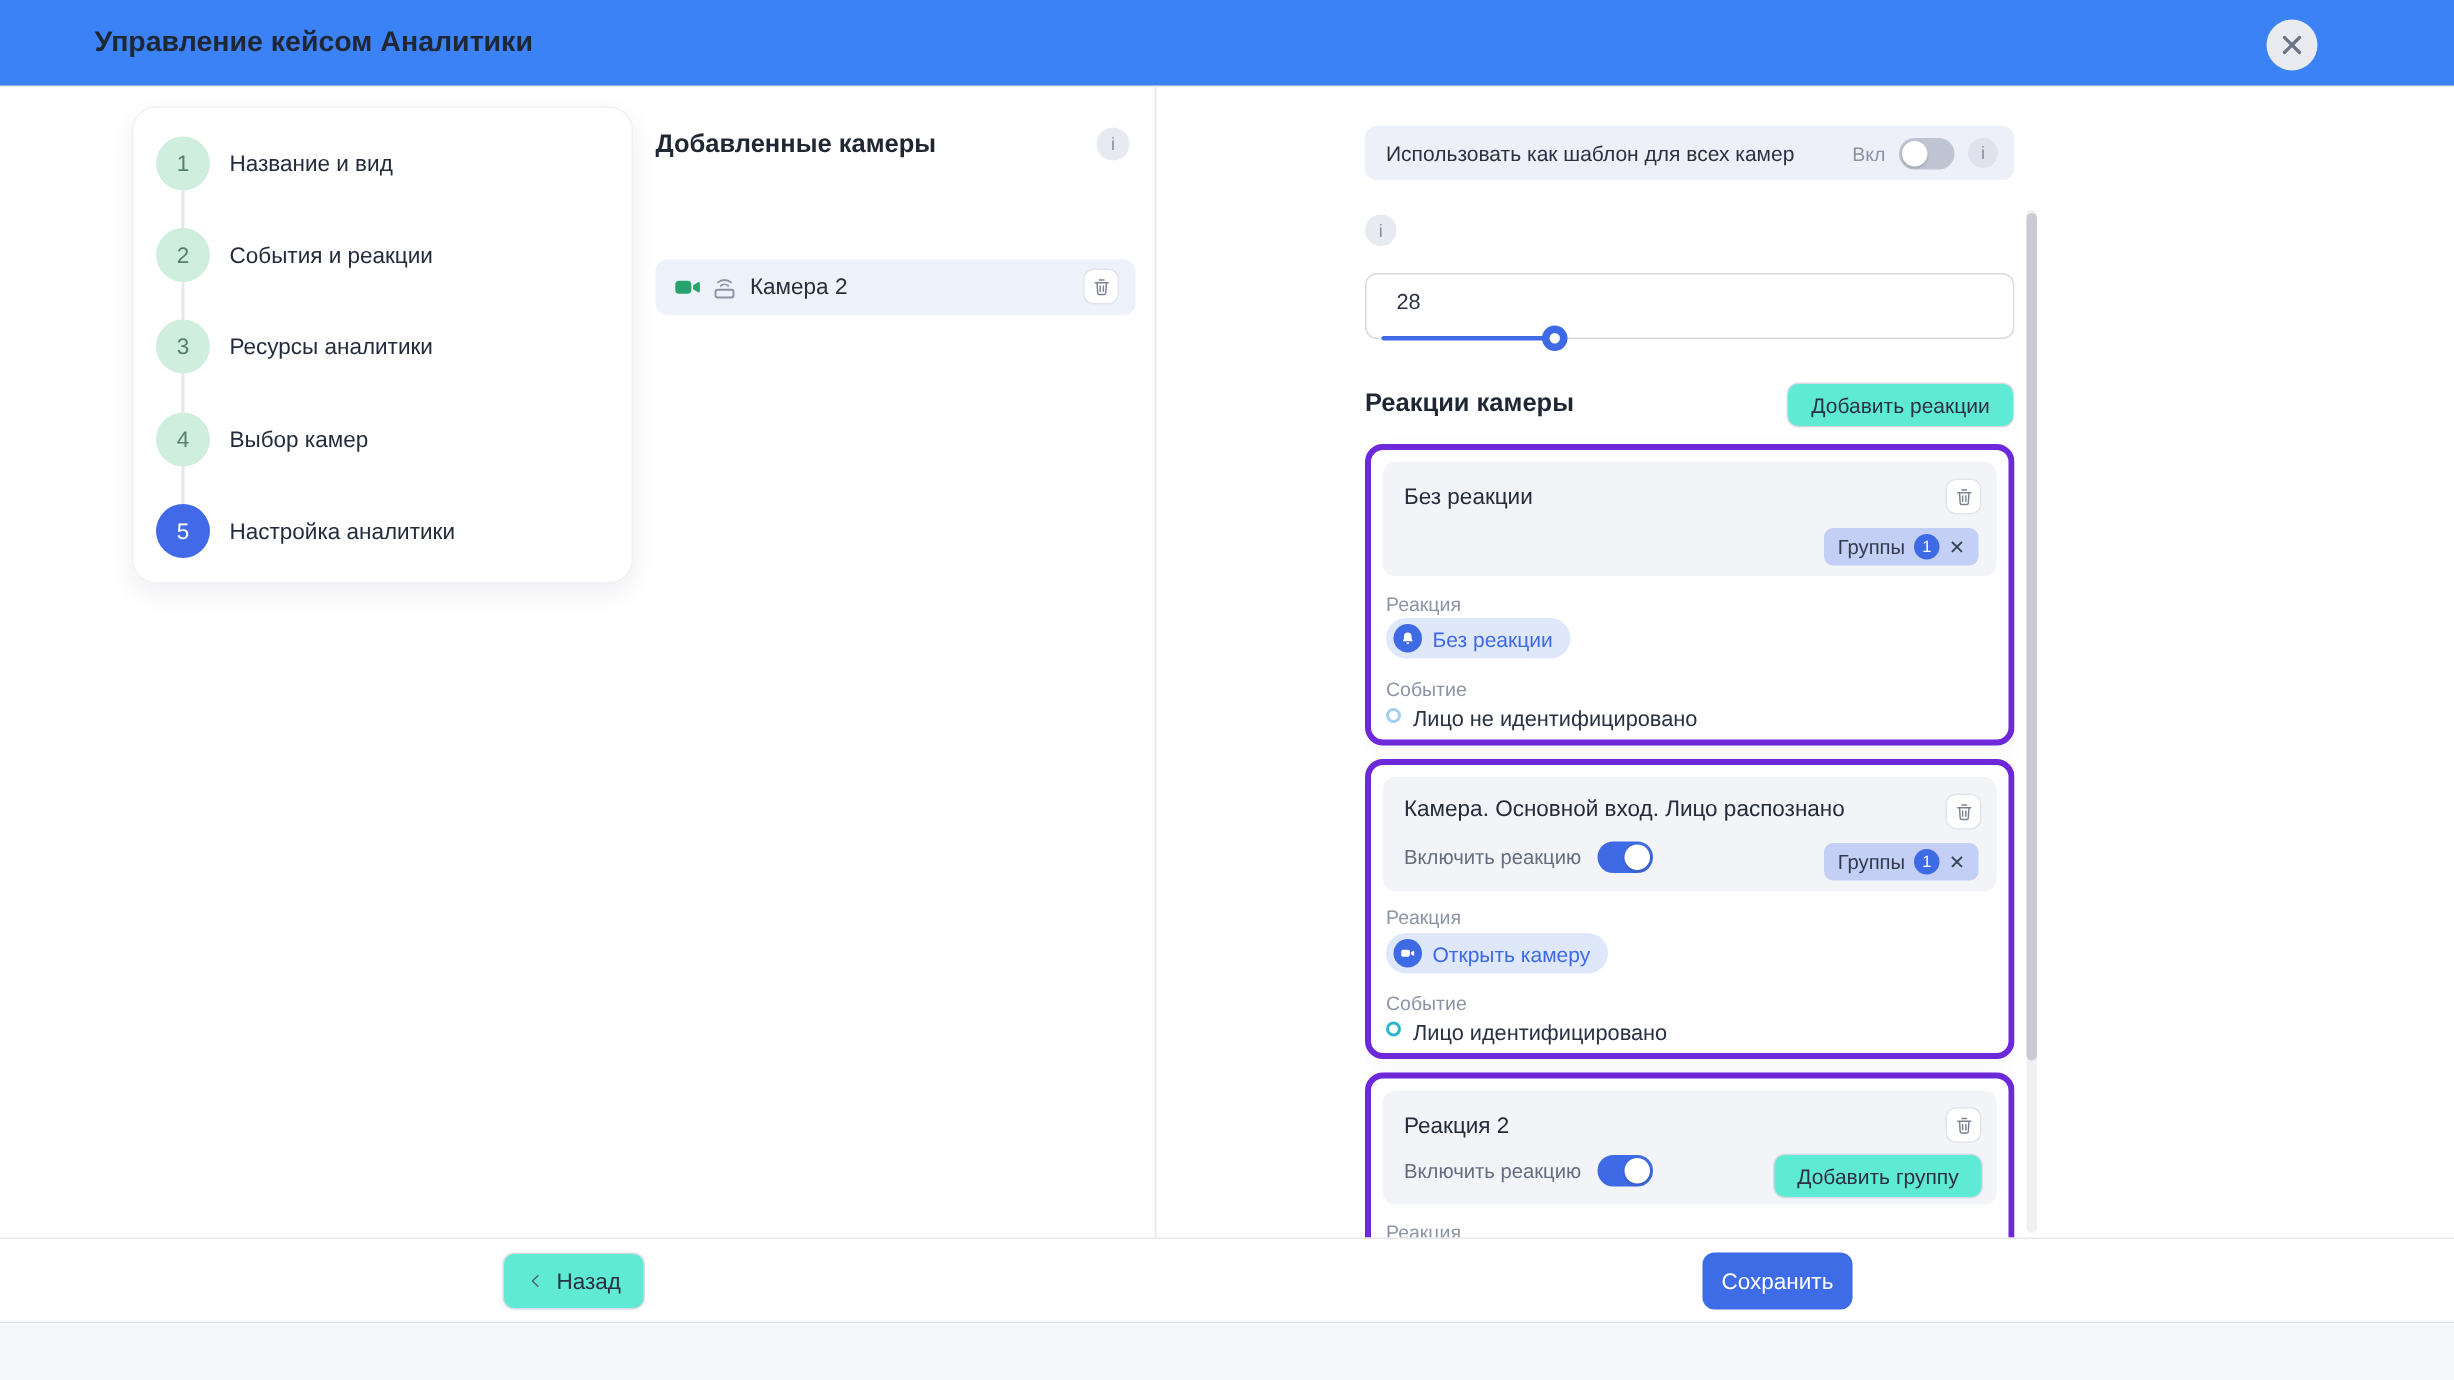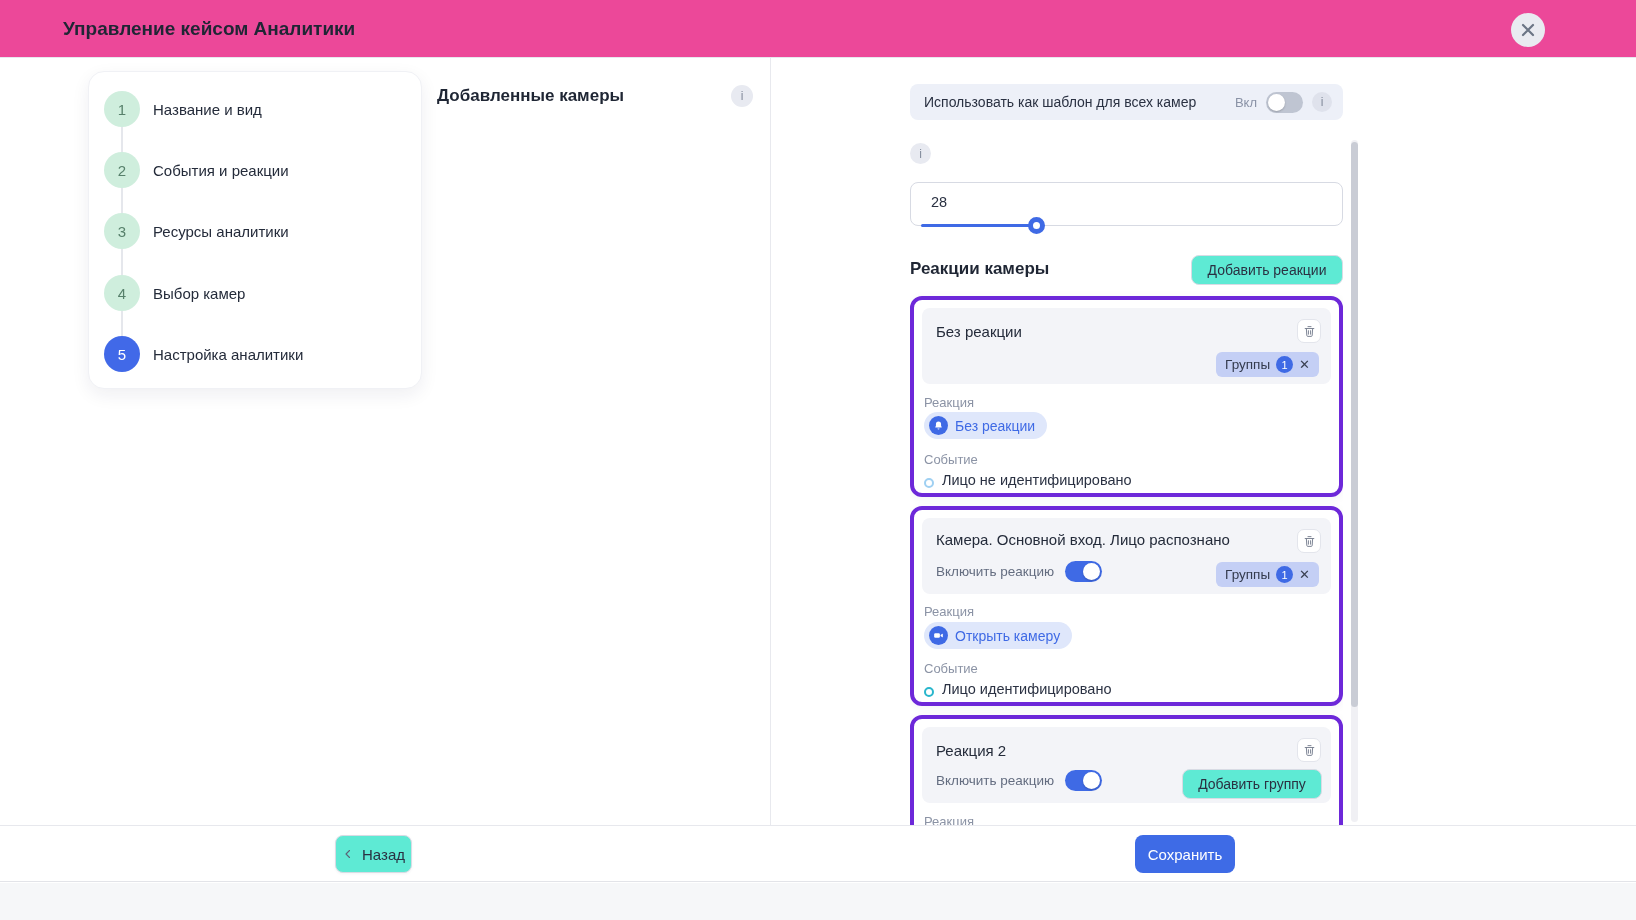--- a/index.html
+++ b/index.html
@@ -1,21 +1,21 @@
 <!DOCTYPE html>
 <html><head>
 <meta charset="utf-8">
 <style>
   * { margin:0; padding:0; box-sizing:border-box; }
   html,body { background:#eef0f3; }
   body { font-family:"Liberation Sans","DejaVu Sans",sans-serif; color:#242b3a; }
   .screen { position:relative; width:1636px; height:920px; background:#fff; outline:1px solid #d9dbe0; overflow:hidden; }
 
   
-  .header { position:absolute; left:0; top:0; width:1636px; height:58px; background:#ec4899; border-bottom:1px solid #e6e8ee; }
+  .header { position:absolute; left:0; top:0; width:1636px; height:58px; background:#3b82f6; border-bottom:1px solid #e6e8ee; }
   .header .title { position:absolute; left:63px; top:0; line-height:58px; font-size:19px; font-weight:700; color:#1f2634; }
   .close-btn { position:absolute; left:1511px; top:13px; width:34px; height:34px; border-radius:50%; background:#e9ebf1; display:flex; align-items:center; justify-content:center; color:#6b7585; font-size:16px; cursor:pointer; }
 
   
   .steps-card { position:absolute; left:88px; top:71px; width:334px; height:318px; background:#fff; border:1px solid #f0f1f5; border-radius:16px; box-shadow:0 6px 18px rgba(25,35,70,.07); }
   .steps-line { position:absolute; left:32px; top:37px; width:2px; height:245px; background:#e5e7ec; }
   .step { position:absolute; left:0; width:100%; height:36px; display:flex; align-items:center; }
   .step-circle { position:relative; margin-left:15px; width:36px; height:36px; border-radius:50%; display:flex; align-items:center; justify-content:center; font-size:15px; }
   .step-circle.done { background:#cfeedd; color:#57806b; }
   .step-circle.active { background:#4169e8; color:#fff; }
@@ -70,34 +70,34 @@
   .chip-label { font-size:13.5px; color:#333a4d; }
   .chip-badge { width:17px; height:17px; border-radius:50%; background:#3f6ae5; color:#fff; font-size:11px; display:flex; align-items:center; justify-content:center; }
   .chip-x { font-size:13px; color:#3a4152; cursor:pointer; line-height:1; }
   .enable-row { position:absolute; left:14px; top:43px; display:flex; align-items:center; gap:11px; }
   .enable-label { font-size:13.5px; color:#646d80; }
   .small-label { position:absolute; left:10px; font-size:13px; color:#8b93a5; }
   .pill { position:absolute; left:10px; height:27px; display:inline-flex; align-items:center; gap:7px; background:#dfe7fb; border-radius:14px; padding:0 12px 0 5px; cursor:pointer; }
   .pill-ic { width:19px; height:19px; border-radius:50%; background:#3f6ae5; display:flex; align-items:center; justify-content:center; }
   .pill-ic svg { width:11px; height:11px; }
   .pill-text { font-size:14px; color:#3f6ae5; }
-  .event-row { position:absolute; left:10px; display:flex; align-items:flex-end; gap:8px; }
+  .event-row { position:absolute; left:10px; display:flex; align-items:flex-start; gap:8px; }
   .ring { width:10px; height:10px; border-radius:50%; background:#fff; }
   .ring.blue { border:2.5px solid #9fd0f2; }
   .ring.teal { border:2.5px solid #29b6cc; }
   .event-text { font-size:14.5px; color:#2a3142; }
   .add-group-btn { position:absolute; right:9px; top:42px; width:140px; height:30px; }
 
   .scrollbar { position:absolute; left:1351px; top:140px; width:7px; height:682px; background:#f0f0f4; border-radius:4px; }
   .scroll-thumb { position:absolute; left:0; top:2px; width:7px; height:565px; background:#c9ccd5; border-radius:4px; cursor:pointer; }
 
   
   .footer { position:absolute; left:0; top:825px; width:1636px; height:57px; background:#fff; border-top:1px solid #e7e8ed; border-bottom:1px solid #e3e4e9; }
   .below-footer { position:absolute; left:0; top:883px; width:1636px; height:37px; background:#f6f7f9; }
-  .back-btn { position:absolute; left:335px; top:9px; width:77px; height:38px; display:flex; align-items:center; justify-content:center; gap:8px; font-size:15px; box-shadow:0 1px 3px rgba(25,35,70,.05); }
+  .back-btn { position:absolute; left:335px; top:9px; width:95px; height:38px; display:flex; align-items:center; justify-content:center; gap:8px; font-size:15px; box-shadow:0 1px 3px rgba(25,35,70,.05); }
   .back-btn svg { width:12px; height:12px; color:#5a6375; }
   .save-btn { position:absolute; left:1135px; top:9px; width:100px; height:38px; background:#3e6be6; border:0; border-radius:8px; color:#fff; font-size:15px; font-family:inherit; cursor:pointer; }
 </style>
 </head>
 <body>
 
 <div class="screen">
 
   <div class="header">
     <div class="title">Управление кейсом Аналитики</div>
@@ -128,20 +128,36 @@
     </div>
     <div class="step" style="top:264px">
       <span class="step-circle active">5</span>
       <span class="step-label">Настройка аналитики</span>
     </div>
   </div>
 
   <div class="cam-title">Добавленные камеры</div>
   <span class="info-icon cam-info">i</span>
 
+  <div class="cam-row selected" style="top:173px">
+    <svg class="vicon" viewBox="0 0 24 24" fill="#27a36d">
+        <rect x="1.5" y="6.5" width="13.5" height="11" rx="3.2"></rect>
+        <path d="M16.5 10.4l4.2-2.6a1 1 0 0 1 1.5.9v6.6a1 1 0 0 1-1.5.9l-4.2-2.6z"></path>
+      </svg>
+    <svg class="dicon" viewBox="0 0 24 24" fill="none" stroke="#8b93a5" stroke-width="1.7">
+        <rect x="4" y="13.5" width="16" height="7" rx="2"></rect>
+        <path d="M8.7 10a5 5 0 0 1 6.6 0M6.2 7a9 9 0 0 1 11.6 0" stroke-linecap="round"></path>
+      </svg>
+    <span class="cam-name">Камера 2</span>
+    <span class="trash-btn">
+      <svg width="13" height="13" viewBox="0 0 24 24">
+          <path d="M9.2 3h5.6M4 6.5h16M17.8 6.5l-.8 12.6a2 2 0 0 1-2 1.9H9a2 2 0 0 1-2-1.9L6.2 6.5M10 10.5v6.5m4-6.5v6.5" stroke="currentColor" fill="none" stroke-width="1.8" stroke-linecap="round"></path>
+        </svg>
+    </span>
+  </div>
 
   <div class="v-divider"></div>
 
   <div class="settings-panel">
 
     <div class="banner">
       <span class="banner-label">Использовать как шаблон для всех камер</span>
       <span class="banner-right">
         <span class="vkl">Вкл</span>
         <span class="toggle off">

